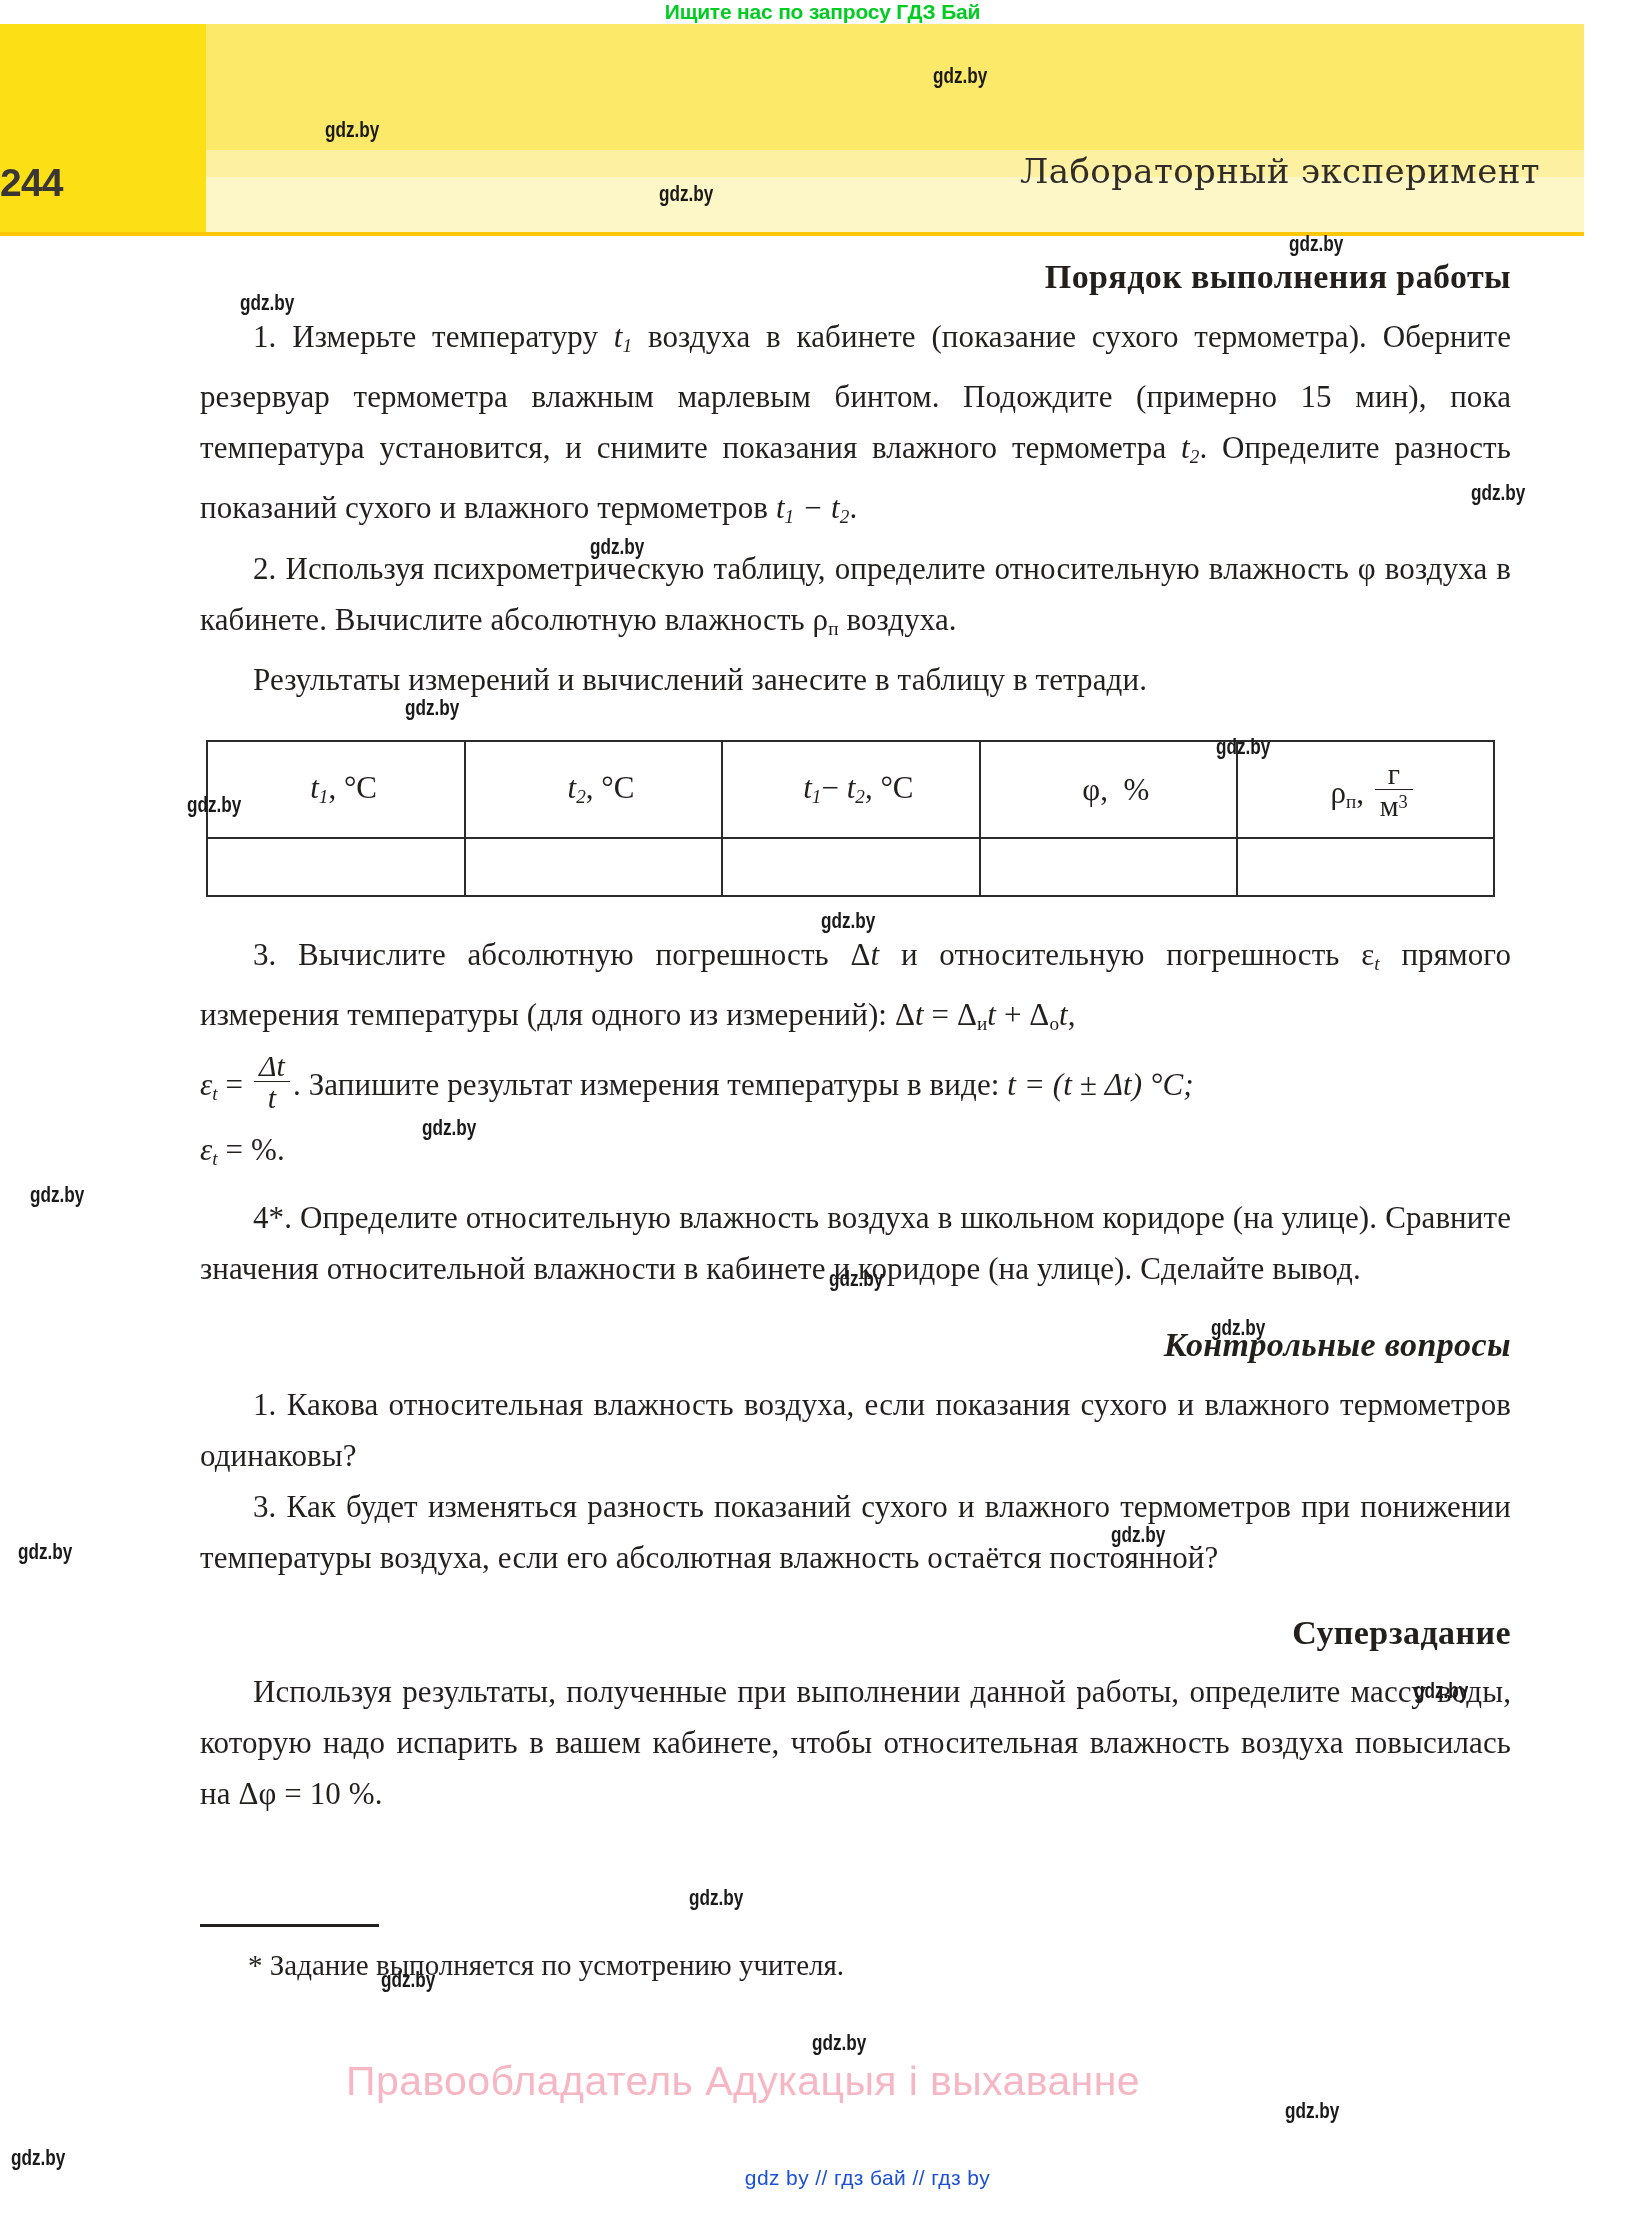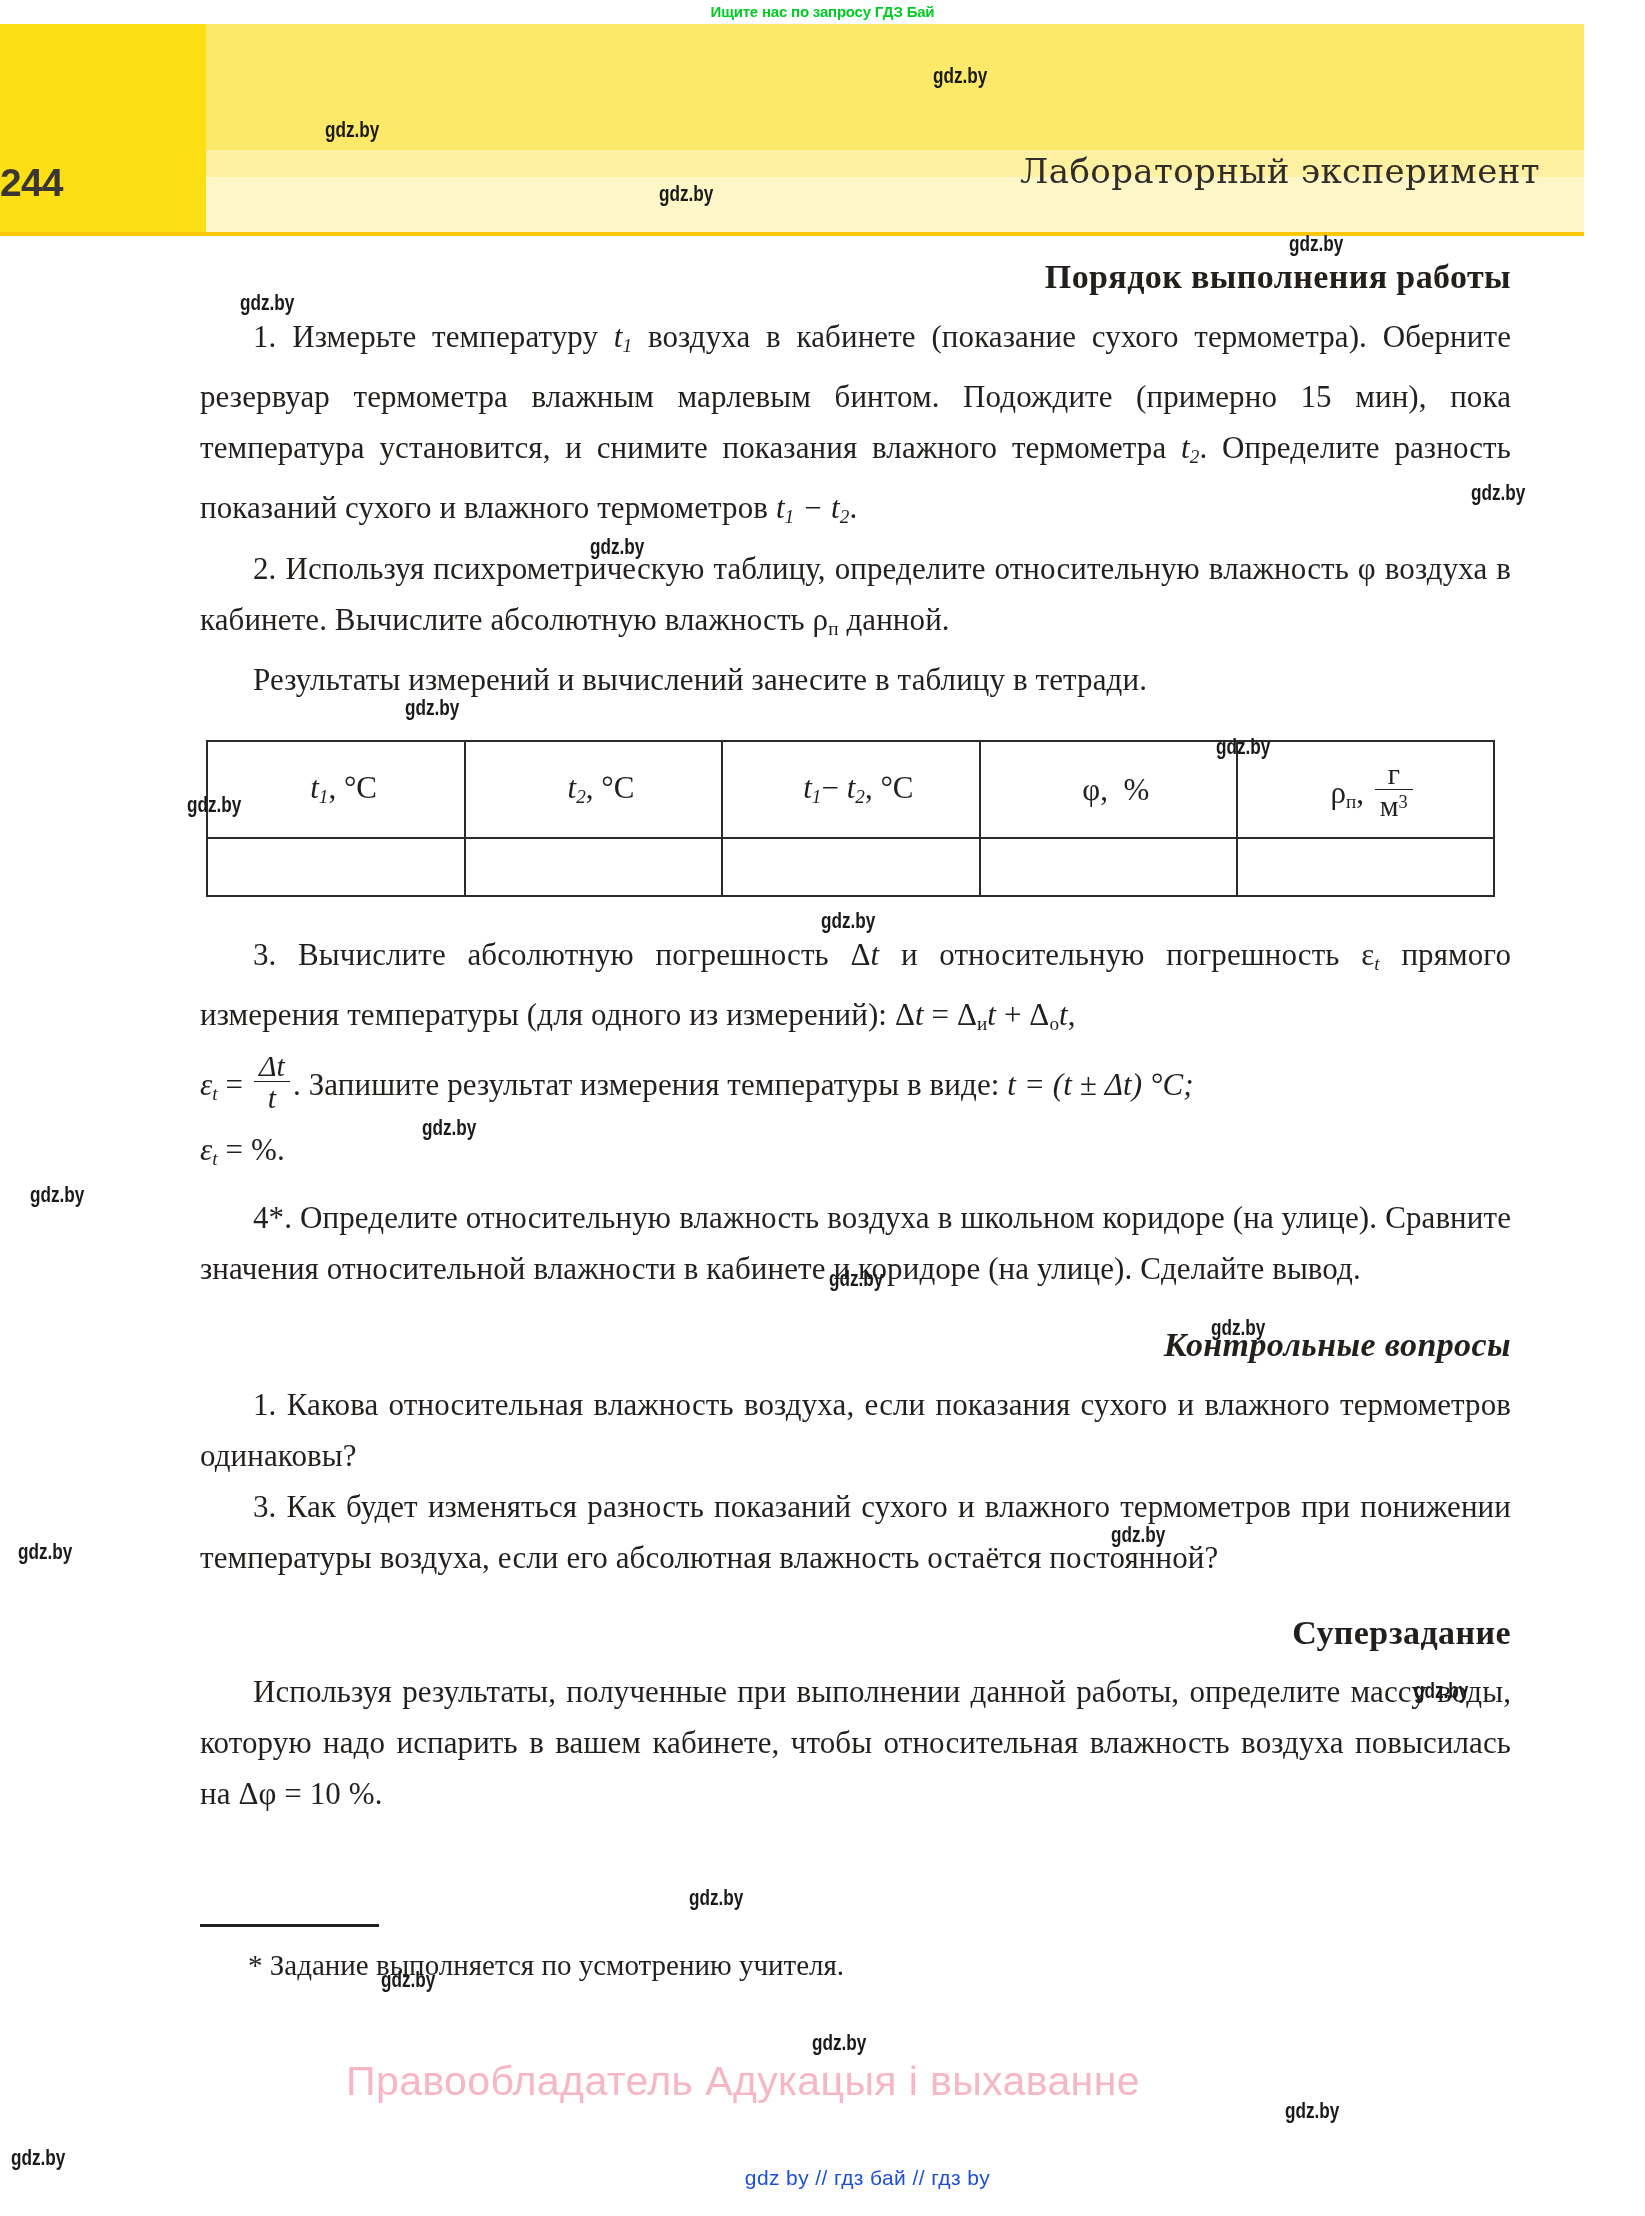--- a/index.html
+++ b/index.html
@@ -15,21 +15,21 @@
 
   
   .promo-bar {
     position: absolute;
     top: 0; left: 0; width: 1645px; height: 24px;
     text-align: center;
   }
   .promo-text {
     font-family: "Liberation Sans", sans-serif;
     font-weight: bold;
-    font-size: 15px;
+    font-size: 21px;
     color: #00cc22;
     line-height: 24px;
     letter-spacing: -0.2px;
   }
 
   
   .header-band {
     position: absolute;
     top: 24px; left: 0;
     width: 1584px; height: 211px;
@@ -212,21 +212,21 @@
   </div>
   <div class="running-head">Лабораторный эксперимент</div>
 </div>
 
 <div class="content">
 
   <h2 class="section-title">Порядок выполнения работы</h2>
 
   <p class="body indent"><span>1. Измерьте температуру </span><span class="it nb"><span>t</span><span class="sub">1</span></span><span> воздуха в кабинете (показание сухого термометра). Оберните резервуар термометра влажным марлевым бинтом. Подождите (примерно 15 мин), пока температура установится, и снимите показания влажного термометра </span><span class="it nb"><span>t</span><span class="sub">2</span></span><span>. Определите разность показаний сухого и влажного термометров </span><span class="it nb">t<span class="sub">1</span> − t<span class="sub">2</span></span><span>.</span></p>
 
-  <p class="body indent"><span>2. Используя психрометрическую таблицу, определите относительную влажность φ воздуха в кабинете. Вычислите абсолютную влажность ρ</span><span class="sub">п</span><span> данной.</span></p>
+  <p class="body indent"><span>2. Используя психрометрическую таблицу, определите относительную влажность φ воздуха в кабинете. Вычислите абсолютную влажность ρ</span><span class="sub">п</span><span> воздуха.</span></p>
 
   <p class="body indent">Результаты измерений и вычислений занесите в таблицу в тетради.</p>
 
   <table class="results-table">
     <thead>
       <tr>
         <th><span class="it">t<span class="sub">1</span></span>, °C</th>
         <th><span class="it">t<span class="sub">2</span></span>, °C</th>
         <th><span class="it">t<span class="sub">1</span></span>− <span class="it">t<span class="sub">2</span></span>, °C</th>
         <th>φ,&nbsp; %</th>

